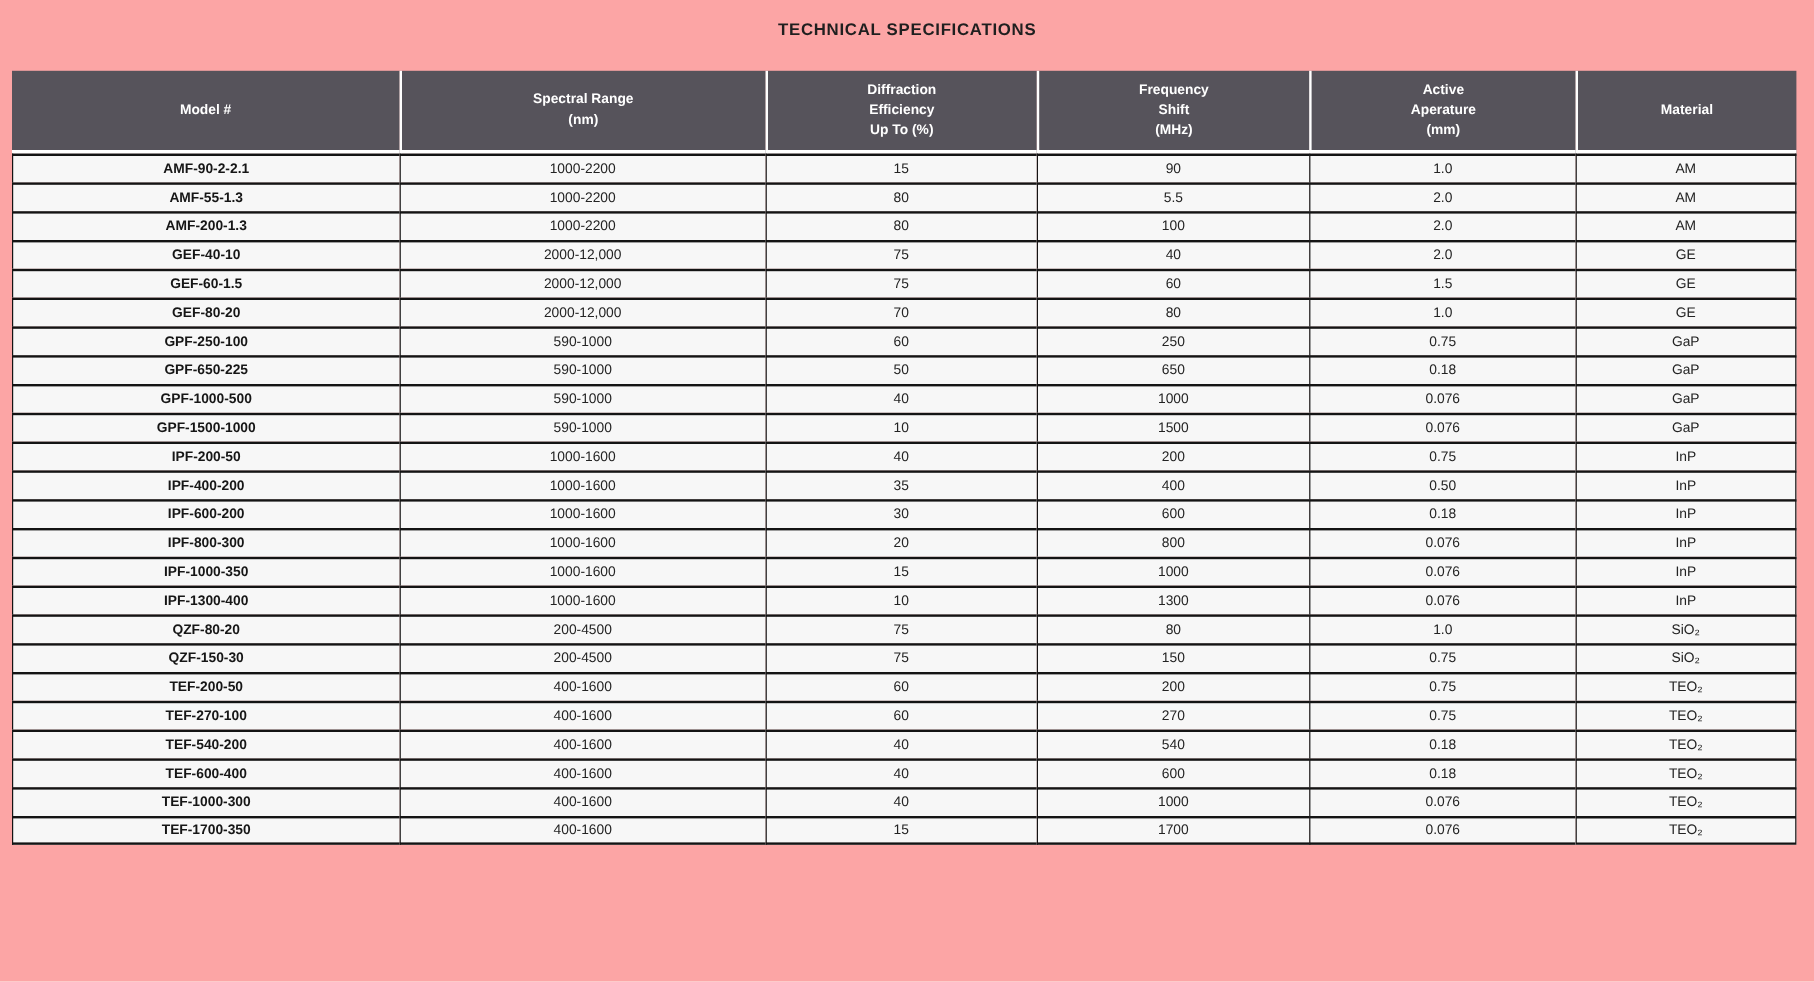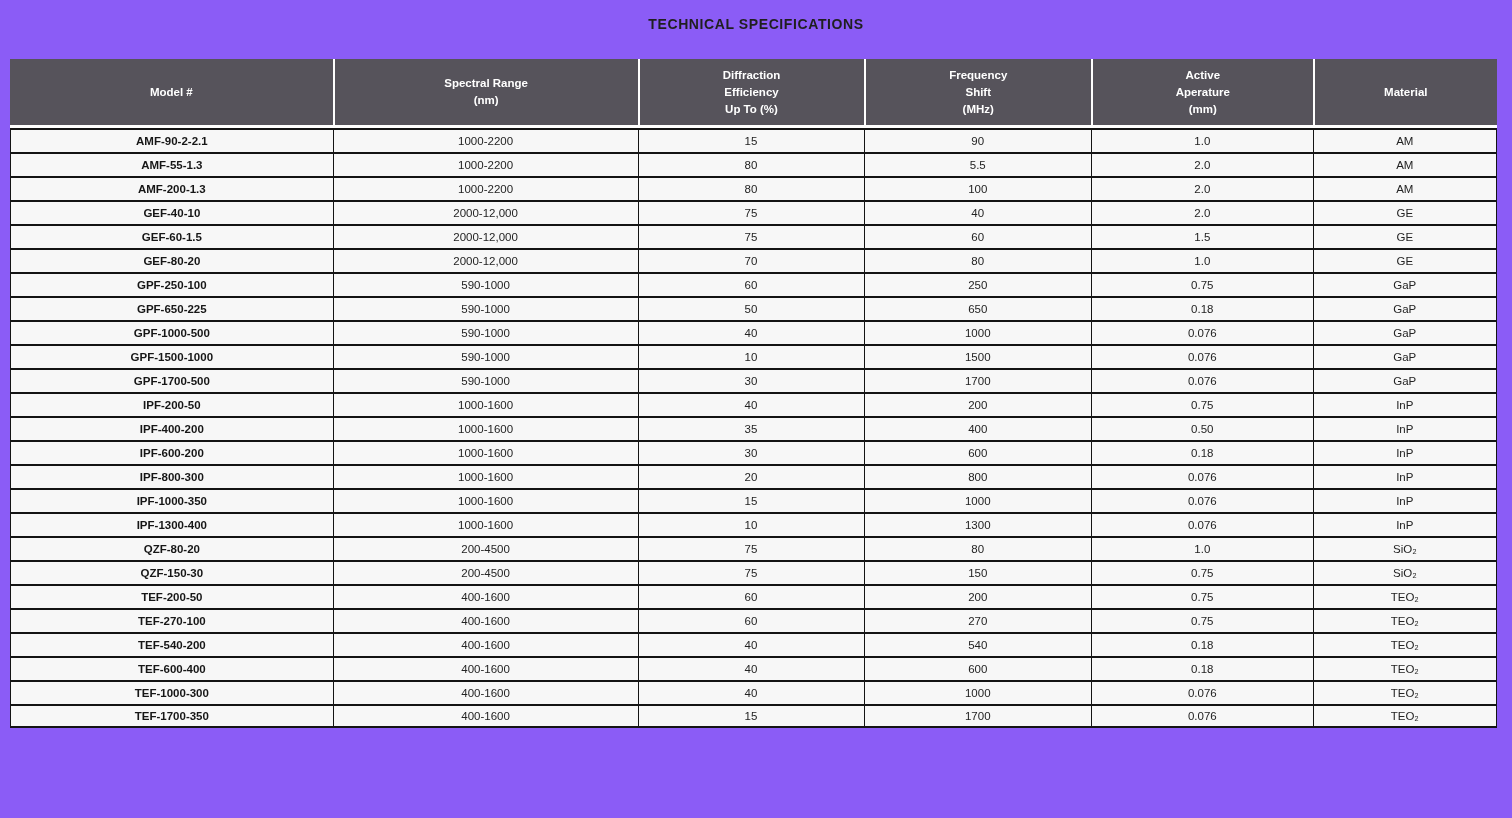--- a/index.html
+++ b/index.html
@@ -13,21 +13,21 @@
   * { box-sizing: border-box; }
   html, body {
     margin: 0;
     padding: 0;
     background: #FFFFFF;
     font-family: "Liberation Sans", "DejaVu Sans", sans-serif;
   }
   .page {
     width: 1512px;
     min-height: 818px;
-    background: #8b5cf6;
+    background: #fca5a5;
   }
   .title {
     margin: 0;
     padding-top: 16px;
     padding-bottom: 0;
     text-align: center;
     font-size: 14px;
     font-weight: bold;
     letter-spacing: 0.6px;
     color: var(--title-color, #1F1F1F);
@@ -183,28 +183,20 @@
         </tr>
         <tr>
           <td class="cell-model">GPF-1500-1000</td>
           <td class="cell-spectral">590-1000</td>
           <td class="cell-diff">10</td>
           <td class="cell-freq">1500</td>
           <td class="cell-aperture">0.076</td>
           <td class="cell-material">GaP</td>
         </tr>
         <tr>
-          <td class="cell-model">GPF-1700-500</td>
-          <td class="cell-spectral">590-1000</td>
-          <td class="cell-diff">30</td>
-          <td class="cell-freq">1700</td>
-          <td class="cell-aperture">0.076</td>
-          <td class="cell-material">GaP</td>
-        </tr>
-        <tr>
           <td class="cell-model">IPF-200-50</td>
           <td class="cell-spectral">1000-1600</td>
           <td class="cell-diff">40</td>
           <td class="cell-freq">200</td>
           <td class="cell-aperture">0.75</td>
           <td class="cell-material">InP</td>
         </tr>
         <tr>
           <td class="cell-model">IPF-400-200</td>
           <td class="cell-spectral">1000-1600</td>

